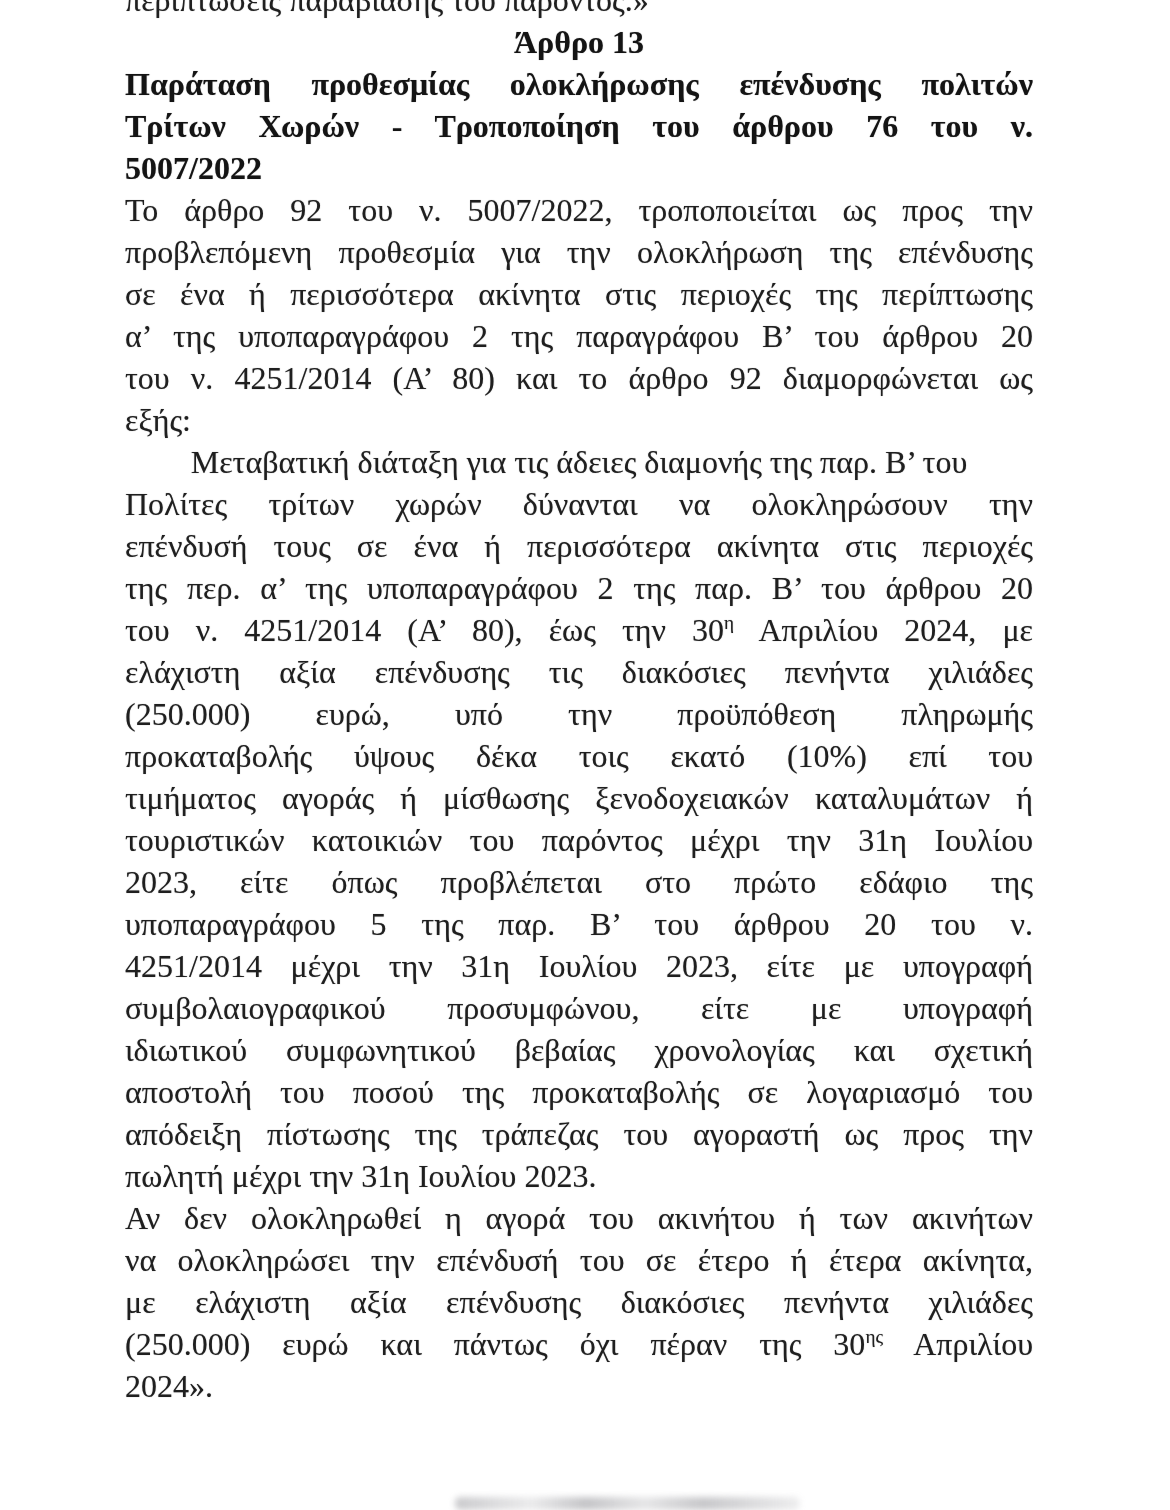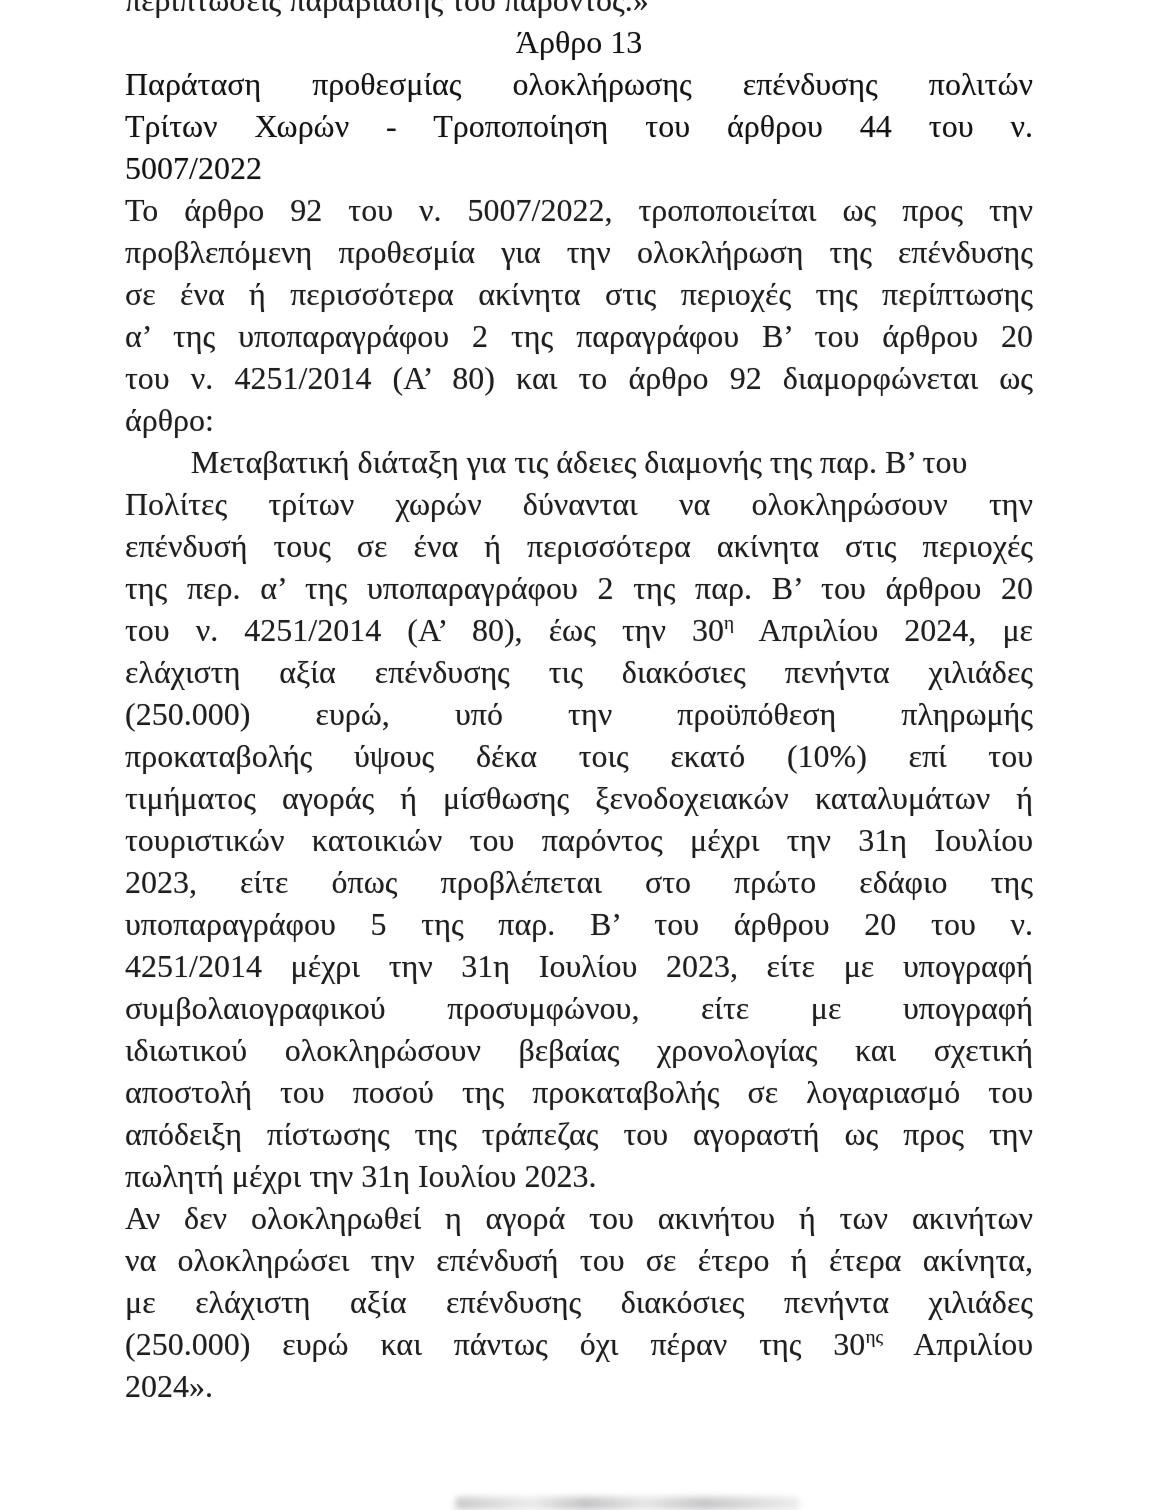--- a/index.html
+++ b/index.html
@@ -31,21 +31,21 @@
     overflow: hidden;
     text-shadow: 0 0 1px rgba(30,30,30,0.45);
   }
   .just {
     text-align: justify;
     text-align-last: justify;
     text-justify: inter-word;
   }
   .left   { text-align: left;   text-align-last: left; }
   .center { text-align: center; text-align-last: center; }
-  .bold   { font-weight: normal; color: #141414; }
+  .bold   { font-weight: bold; color: #141414; }
   sup {
     font-size: 0.60em;
     line-height: 0;
     vertical-align: super;
   }
   
   .bottom-smudge {
     position: absolute;
     left: 455px;
     top: 1497px;
@@ -65,46 +65,46 @@
 </head>
 <body>
 
 <div class="page">
   <div class="content">
 
     <div class="ln left">περιπτώσεις παραβίασης του παρόντος.»</div>
 
     <div class="ln center bold">Άρθρο 13</div>
     <div class="ln just bold">Παράταση προθεσμίας ολοκλήρωσης επένδυσης πολιτών</div>
-    <div class="ln just bold">Τρίτων Χωρών - Τροποποίηση του άρθρου 44 του ν.</div>
+    <div class="ln just bold">Τρίτων Χωρών - Τροποποίηση του άρθρου 76 του ν.</div>
     <div class="ln left bold">5007/2022</div>
 
     <div class="ln just">Το άρθρο 92 του ν. 5007/2022, τροποποιείται ως προς την</div>
     <div class="ln just">προβλεπόμενη προθεσμία για την ολοκλήρωση της επένδυσης</div>
     <div class="ln just">σε ένα ή περισσότερα ακίνητα στις περιοχές της περίπτωσης</div>
     <div class="ln just">α’ της υποπαραγράφου 2 της παραγράφου Β’ του άρθρου 20</div>
     <div class="ln just">του ν. 4251/2014 (Α’ 80) και το άρθρο 92 διαμορφώνεται ως</div>
-    <div class="ln left">άρθρο:</div>
+    <div class="ln left">εξής:</div>
 
     <div class="ln center">Μεταβατική διάταξη για τις άδειες διαμονής της παρ. Β’ του</div>
 
     <div class="ln just">Πολίτες τρίτων χωρών δύνανται να ολοκληρώσουν την</div>
     <div class="ln just">επένδυσή τους σε ένα ή περισσότερα ακίνητα στις περιοχές</div>
     <div class="ln just">της περ. α’ της υποπαραγράφου 2 της παρ. Β’ του άρθρου 20</div>
     <div class="ln just"><span>του ν. 4251/2014 (Α’ 80), έως την 30</span><sup>η</sup><span> Απριλίου 2024, με</span></div>
     <div class="ln just">ελάχιστη αξία επένδυσης τις διακόσιες πενήντα χιλιάδες</div>
     <div class="ln just">(250.000) ευρώ, υπό την προϋπόθεση πληρωμής</div>
     <div class="ln just">προκαταβολής ύψους δέκα τοις εκατό (10%) επί του</div>
     <div class="ln just">τιμήματος αγοράς ή μίσθωσης ξενοδοχειακών καταλυμάτων ή</div>
     <div class="ln just">τουριστικών κατοικιών του παρόντος μέχρι την 31η Ιουλίου</div>
     <div class="ln just">2023, είτε όπως προβλέπεται στο πρώτο εδάφιο της</div>
     <div class="ln just">υποπαραγράφου 5 της παρ. Β’ του άρθρου 20 του ν.</div>
     <div class="ln just">4251/2014 μέχρι την 31η Ιουλίου 2023, είτε με υπογραφή</div>
     <div class="ln just">συμβολαιογραφικού προσυμφώνου, είτε με υπογραφή</div>
-    <div class="ln just">ιδιωτικού ολοκληρώσουν βεβαίας χρονολογίας και σχετική</div>
+    <div class="ln just">ιδιωτικού συμφωνητικού βεβαίας χρονολογίας και σχετική</div>
     <div class="ln just">αποστολή του ποσού της προκαταβολής σε λογαριασμό του</div>
     <div class="ln just">απόδειξη πίστωσης της τράπεζας του αγοραστή ως προς την</div>
     <div class="ln left">πωλητή μέχρι την 31η Ιουλίου 2023.</div>
 
     <div class="ln just">Αν δεν ολοκληρωθεί η αγορά του ακινήτου ή των ακινήτων</div>
     <div class="ln just">να ολοκληρώσει την επένδυσή του σε έτερο ή έτερα ακίνητα,</div>
     <div class="ln just">με ελάχιστη αξία επένδυσης διακόσιες πενήντα χιλιάδες</div>
     <div class="ln just"><span>(250.000) ευρώ και πάντως όχι πέραν της 30</span><sup>ης</sup><span> Απριλίου</span></div>
     <div class="ln left">2024».</div>
 

